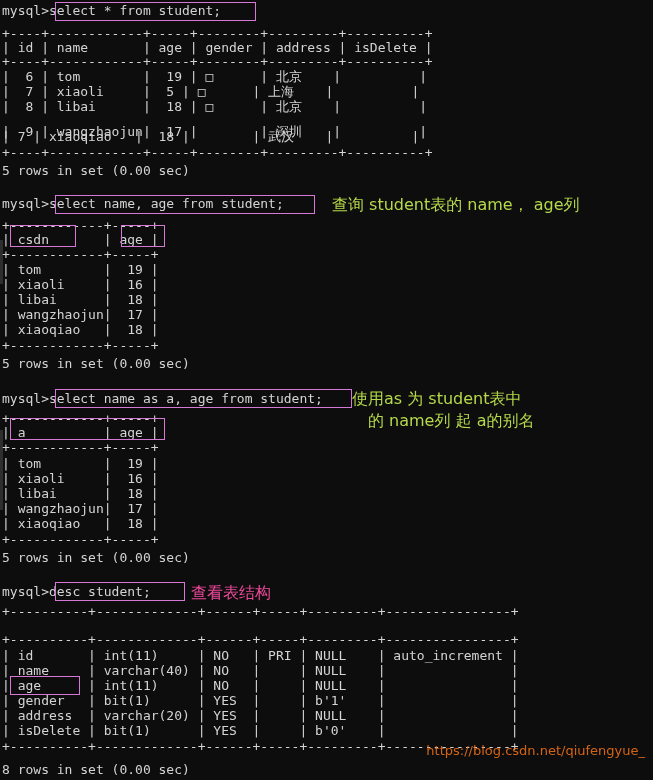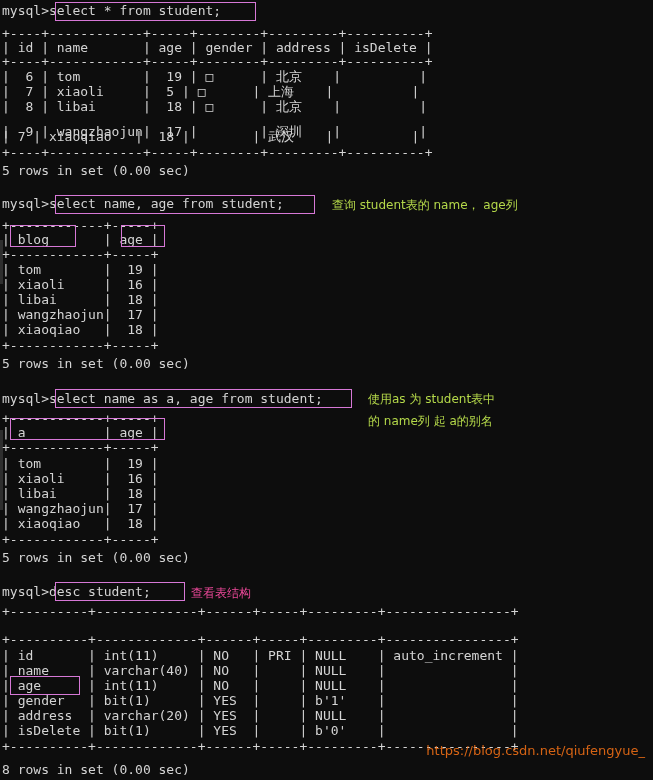--- a/index.html
+++ b/index.html
@@ -44,21 +44,21 @@
     box-sizing: border-box;
     pointer-events: none;
     background: transparent;
   }
 
   
   .note {
     position: absolute;
     white-space: pre;
     font-family: "DejaVu Sans", "Liberation Sans", sans-serif;
-    font-size: 12px;
+    font-size: 16px;
     line-height: 18px;
   }
   .note-green { color: #b5d94a; }
   .note-pink  { color: #ec4899; }
 
   
   .watermark {
     position: absolute;
     right: 8px;
     bottom: 22px;
@@ -97,37 +97,37 @@
   <div class="line" style="top:129px;">| 7 | xiaoqiao   |  18 |        | 武汉    |          |</div>
 
   <div class="line" style="top:145px;">+----+------------+-----+--------+---------+----------+</div>
   <div class="line" style="top:163px;">5 rows in set (0.00 sec)</div>
 
   <div class="line" style="top:196px;">mysql&gt;select name, age from student;</div>
   <div class="hl-box" style="left:55px; top:195px; width:260px; height:19px;"></div>
   <div class="note note-green" style="left:332px; top:196px;">查询 student表的 name， age列</div>
 
   <div class="line" style="top:218px;">+------------+-----+</div>
-  <div class="line" style="top:232px;">| blog       | age |</div>
+  <div class="line" style="top:232px;">| csdn       | age |</div>
   <div class="hl-box" style="left:10px; top:225px; width:66px; height:22px;"></div>
   <div class="hl-box" style="left:121px; top:225px; width:44px; height:22px;"></div>
   <div class="line" style="top:247px;">+------------+-----+</div>
 
   <div class="line" style="top:262px;">| tom        |  19 |</div>
   <div class="line" style="top:277px;">| xiaoli     |  16 |</div>
   <div class="line" style="top:292px;">| libai      |  18 |</div>
   <div class="line" style="top:307px;">| wangzhaojun|  17 |</div>
   <div class="line" style="top:322px;">| xiaoqiao   |  18 |</div>
 
   <div class="line" style="top:338px;">+------------+-----+</div>
   <div class="line" style="top:356px;">5 rows in set (0.00 sec)</div>
 
   <div class="line" style="top:391px;">mysql&gt;select name as a, age from student;</div>
   <div class="hl-box" style="left:55px; top:389px; width:297px; height:19px;"></div>
-  <div class="note note-green" style="left:368px; top:390px;">使用as 为 student表中</div>
+  <div class="note note-green" style="left:352px; top:390px;">使用as 为 student表中</div>
   <div class="note note-green" style="left:368px; top:412px;">的 name列 起 a的别名</div>
 
   <div class="line" style="top:411px;">+------------+-----+</div>
   <div class="line" style="top:425px;">| a          | age |</div>
   <div class="hl-box" style="left:10px; top:418px; width:155px; height:22px;"></div>
   <div class="line" style="top:440px;">+------------+-----+</div>
 
   <div class="line" style="top:456px;">| tom        |  19 |</div>
   <div class="line" style="top:471px;">| xiaoli     |  16 |</div>
   <div class="line" style="top:486px;">| libai      |  18 |</div>

